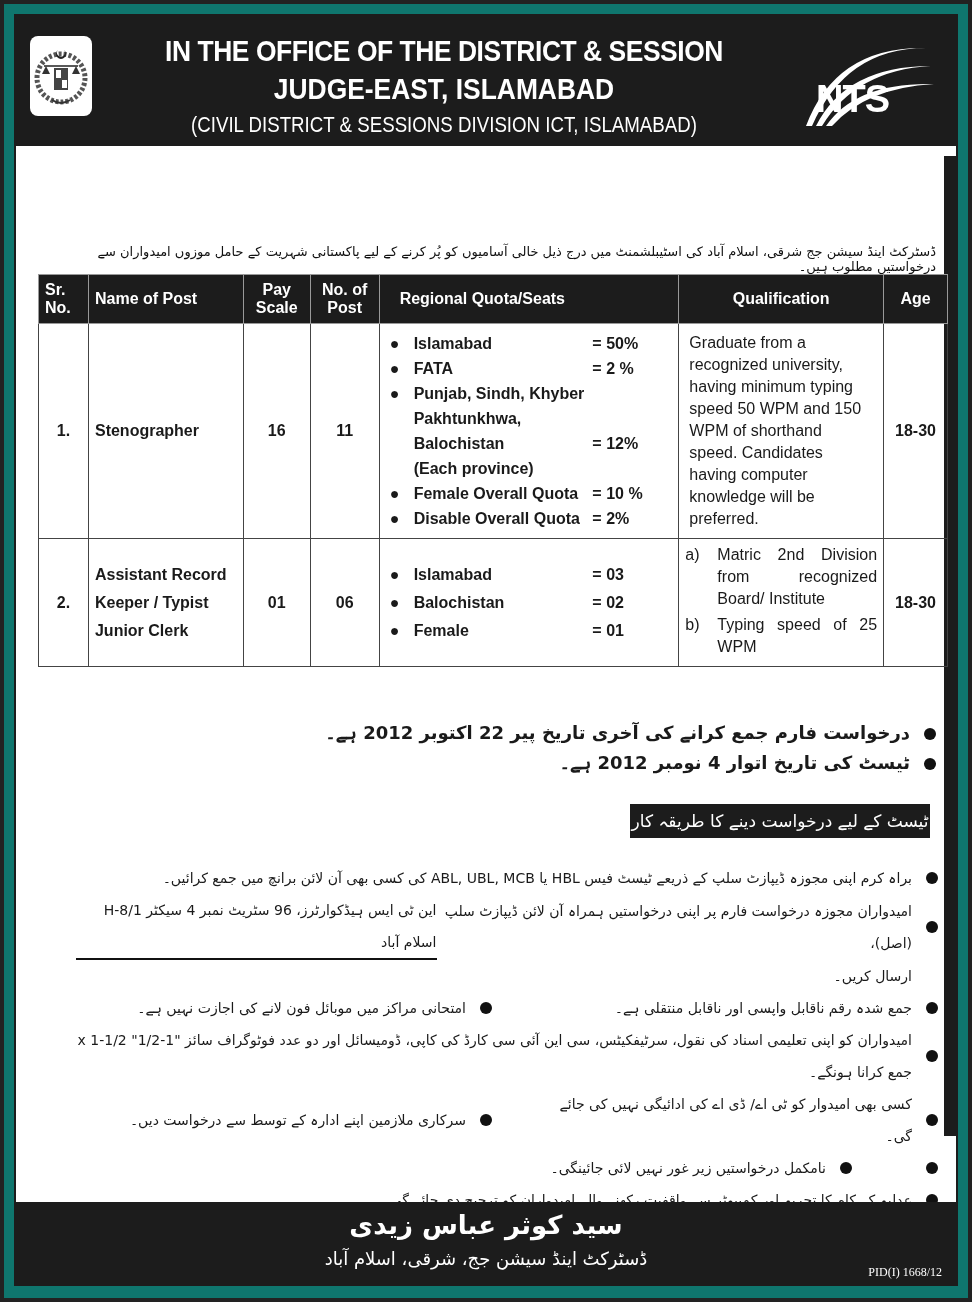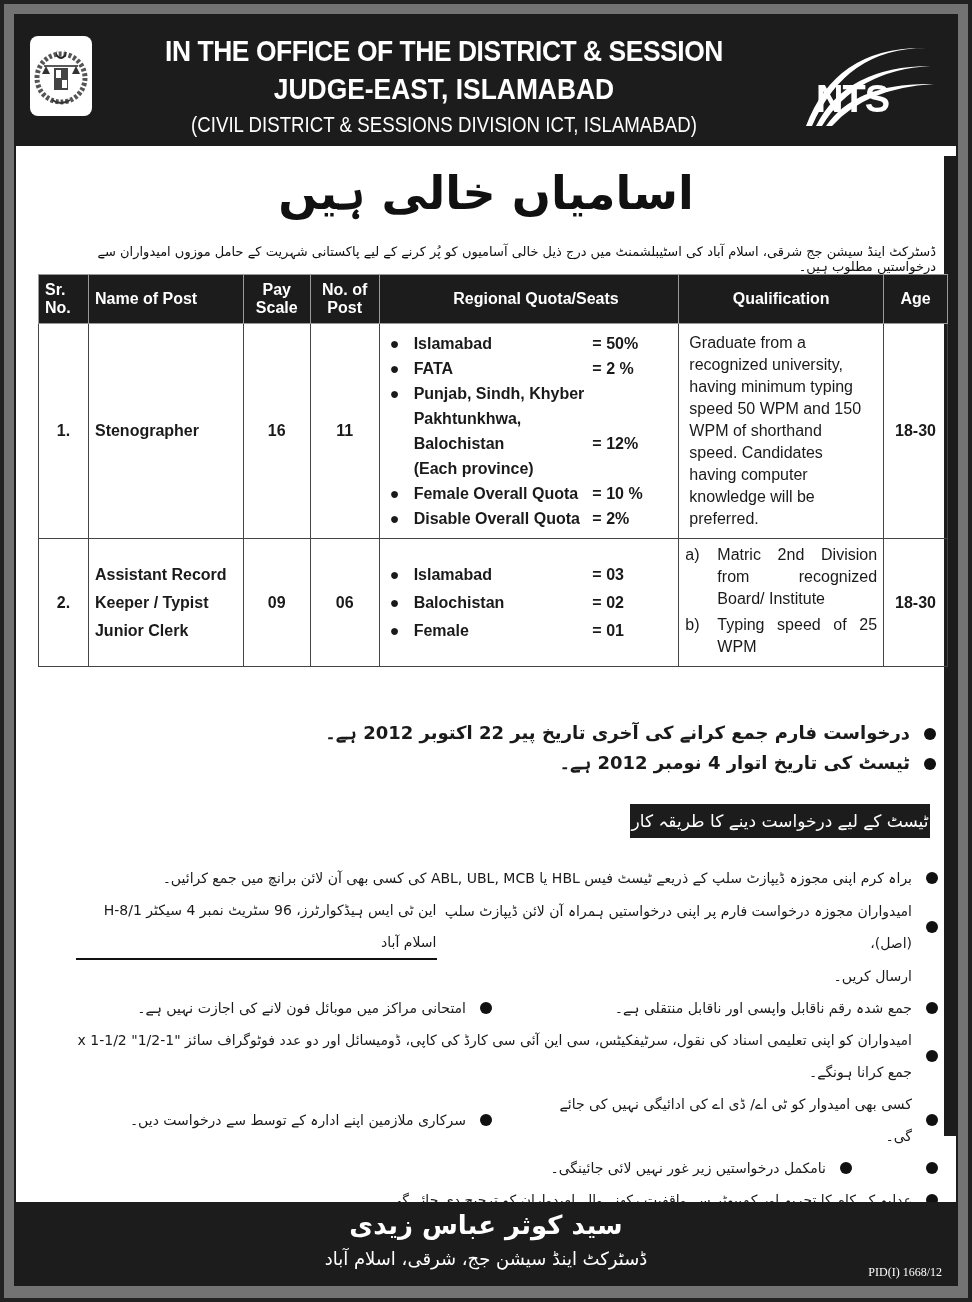--- a/index.html
+++ b/index.html
@@ -1,20 +1,20 @@
 <!DOCTYPE html>
 <html><head>
 <meta charset="utf-8">
 <style>
   * { box-sizing: border-box; margin: 0; padding: 0; }
   html, body { width: 972px; height: 1302px; background: #2a2a2a; overflow: hidden; }
   body { font-family: "Liberation Sans", sans-serif; color: #1a1a1a; }
 
   .outer { position: absolute; left: 0; top: 0; width: 972px; height: 1302px; background: #222; padding: 4px; }
-  .frame { position: absolute; left: 4px; top: 4px; width: 964px; height: 1294px; background: #737373; }
+  .frame { position: absolute; left: 4px; top: 4px; width: 964px; height: 1294px; background: #0f766e; }
   .inner { position: absolute; left: 10px; top: 10px; width: 944px; height: 1272px; background: #fff; border: 2px solid #1c1c1c; }
   .rightbar { position: absolute; right: -2px; top: 140px; width: 14px; height: 980px; background: #1c1c1c; }
 
   
   .header { position: absolute; left: 0; top: 0; width: 940px; height: 130px; background: #1c1c1c; }
   .emblem { position: absolute; left: 14px; top: 20px; width: 62px; height: 80px; background: #fff; border-radius: 8px; }
   .emblem svg { width: 62px; height: 80px; }
   .title1 { position: absolute; left: 88px; top: 18px; width: 680px; text-align: center; color: #fff; font-family: "Liberation Sans", sans-serif; font-weight: bold; font-size: 30px; letter-spacing: -0.5px; transform: scaleX(0.88); transform-origin: center; }
   .title2 { position: absolute; left: 88px; top: 56px; width: 680px; text-align: center; color: #fff; font-weight: bold; font-size: 30px; transform: scaleX(0.88); }
   .subtitle { position: absolute; left: 88px; top: 96px; width: 680px; text-align: center; color: #fff; font-size: 22px; transform: scaleX(0.85); }
@@ -98,31 +98,30 @@
         <svg class="nts-logo" viewBox="0 0 150 110">
           <path d="M20 100 Q50 20 140 22 Q60 22 26 100 z" fill="#fff"></path>
           <path d="M30 100 Q60 40 145 40 Q70 44 36 100 z" fill="#fff"></path>
           <path d="M40 100 Q70 56 148 58 Q80 62 46 100 z" fill="#fff"></path>
         </svg>
         <div class="nts-text">NTS</div>
       </div>
 
       <div class="rightbar"></div>
 
-      <div class="headline urdu">اسامیاں خالی ہیں</div>
       <div class="intro urdu">ڈسٹرکٹ اینڈ سیشن جج شرقی، اسلام آباد کی اسٹیبلشمنٹ میں درج ذیل خالی آسامیوں کو پُر کرنے کے لیے پاکستانی شہریت کے حامل موزوں امیدواران سے درخواستیں مطلوب ہیں۔</div>
 
       <table class="jobs">
         <thead>
           <tr>
             <th class="c-sr">Sr. No.</th>
             <th class="c-name">Name of Post</th>
             <th class="c-pay">Pay Scale</th>
             <th class="c-no">No. of Post</th>
-            <th class="c-quota" style="text-align:center;padding-left:20px">Regional Quota/Seats</th>
+            <th class="c-quota" style="text-align:left;padding-left:20px">Regional Quota/Seats</th>
             <th class="c-qual">Qualification</th>
             <th class="c-age">Age</th>
           </tr>
         </thead>
         <tbody>
           <tr style="height:212px">
             <td class="c-sr">1.</td>
             <td class="c-name">Stenographer</td>
             <td class="c-pay">16</td>
             <td class="c-no">11</td>
@@ -174,21 +173,21 @@
           </tr>
           <tr style="height:128px">
             <td class="c-sr">2.</td>
             <td class="c-name">
               <div class="name-lines">
                 <div>Assistant Record</div>
                 <div>Keeper / Typist</div>
                 <div>Junior Clerk</div>
               </div>
             </td>
-            <td class="c-pay">09</td>
+            <td class="c-pay">01</td>
             <td class="c-no">06</td>
             <td class="c-quota">
               <ul class="quota-list" style="line-height:28px">
                 <li style="line-height:28px">
                     <span class="bullet">●</span>
                     <span class="q-label">Islamabad</span>
                     <span class="q-val">= 03</span>
                   </li>
                 <li style="line-height:28px">
                     <span class="bullet">●</span>

